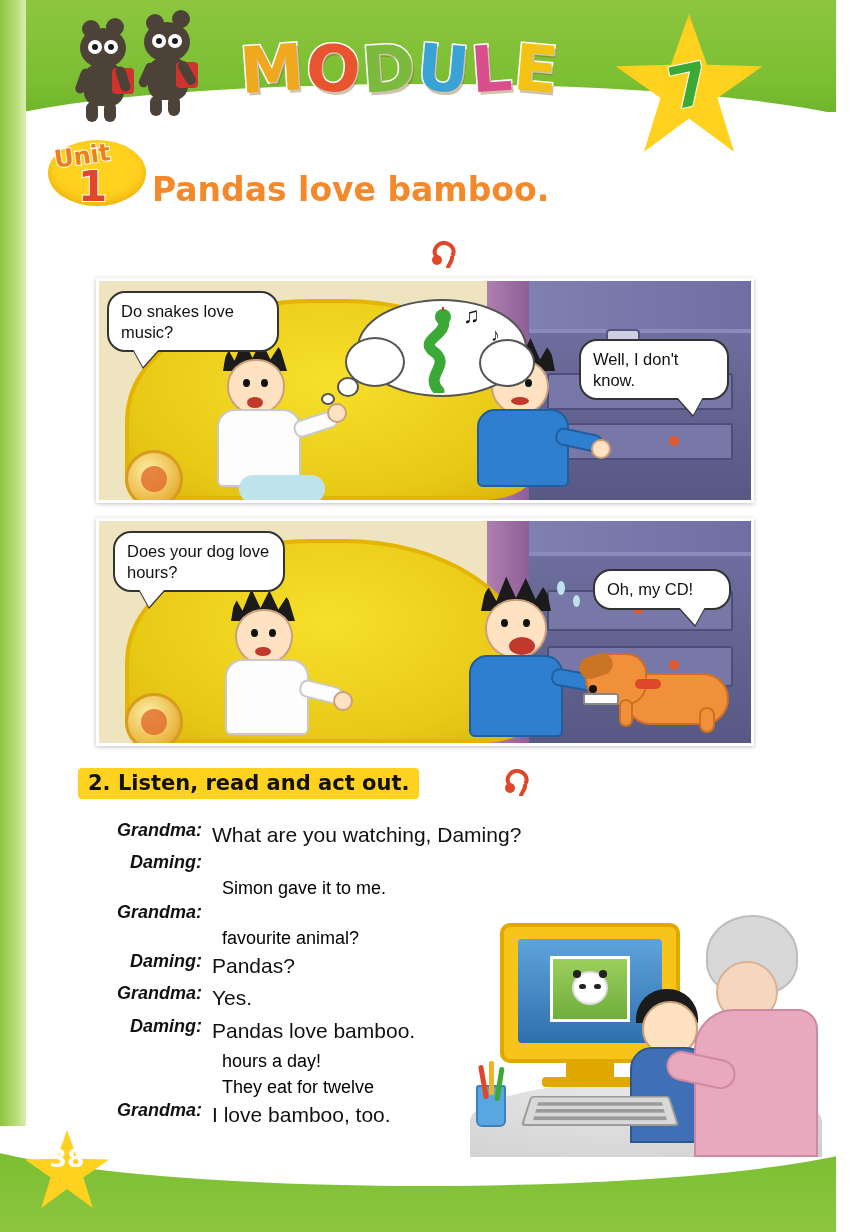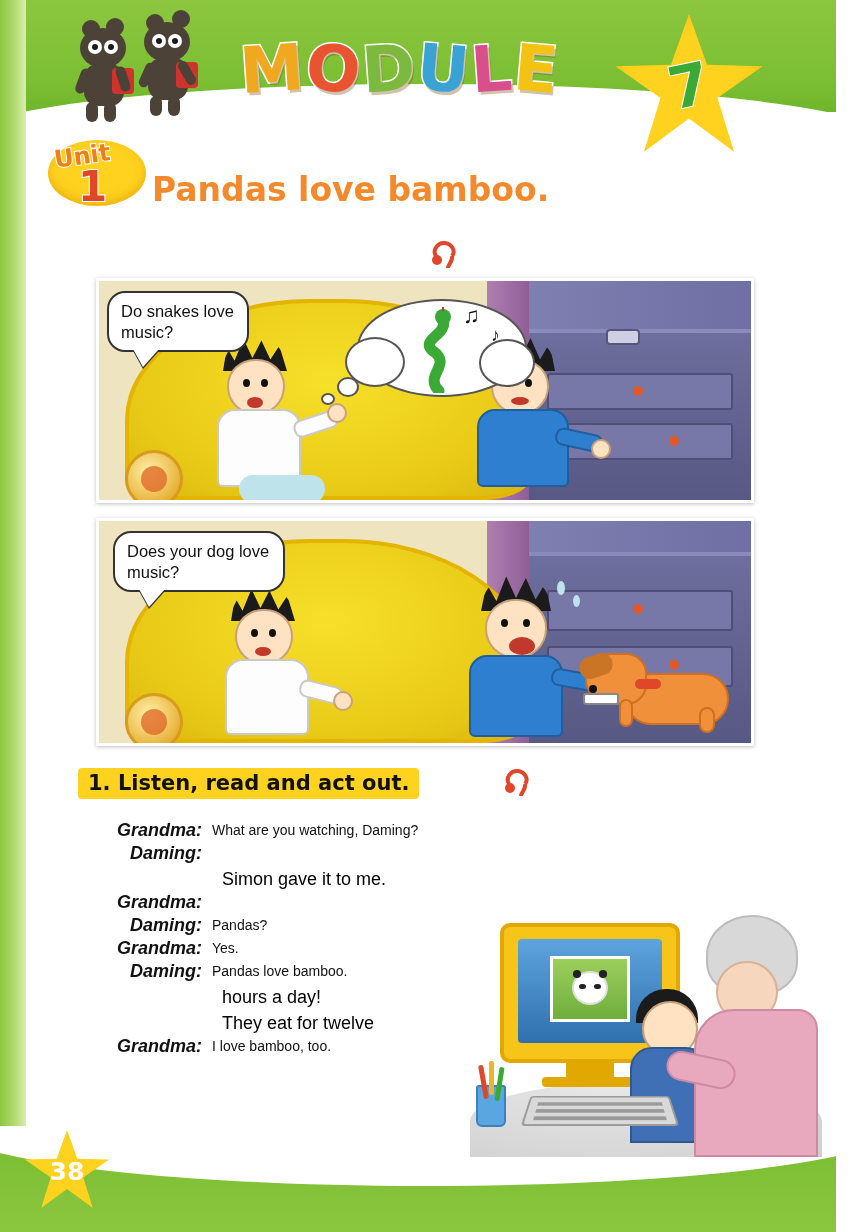--- a/index.html
+++ b/index.html
@@ -210,21 +210,21 @@
   }
 
   
   .dialogue { position:absolute; left:108px; top:820px; width:420px; }
   .line { display:flex; margin-bottom:2px; }
   .spk {
     width:104px; text-align:right; padding-right:10px;
     font-style:italic; font-weight:bold; font-size:18px; color:#111;
     font-family:"Liberation Sans", sans-serif; flex:none;
   }
-  .txt { font-size:14px; color:#111; line-height:1.45; font-family:"Liberation Sans", sans-serif;}
+  .txt { font-size:21px; color:#111; line-height:1.45; font-family:"Liberation Sans", sans-serif;}
   .cont { padding-left:114px; font-size:18px; line-height:1.45; }
 
   
   .scene { position:absolute; left:470px; top:905px; width:352px; height:252px; }
   .monitor {
     position:absolute; left:30px; top:18px; width:180px; height:140px;
     background:#f7c51a; border:4px solid #e0a800; border-radius:10px;
   }
   .screen {
     position:absolute; left:14px; top:12px; right:14px; bottom:16px;
@@ -265,21 +265,21 @@
   .boy-body { position:absolute; left:160px; top:142px; width:78px; height:96px;
               background:#3f6fb5; border-radius:22px 22px 0 0; border:2px solid #2f5890;}
 
   
   .page-star {
     position:absolute; left:24px; bottom:20px; width:86px; height:82px;
     background:#ffd21f;
     clip-path: polygon(50% 0%, 62% 35%, 99% 36%, 69% 58%, 80% 95%, 50% 72%, 20% 95%, 31% 58%, 1% 36%, 38% 35%);
   }
   .page-num {
-    position:absolute; left:24px; bottom:46px; width:86px; text-align:center;
+    position:absolute; left:24px; bottom:59px; width:86px; text-align:center;
     font-size:25px; font-weight:bold; color:#ffffff;
     font-family:"DejaVu Sans", sans-serif;
   }
 </style>
 </head>
 <body>
 
 <div id="page">
 
   <div class="top-green"></div>
@@ -390,21 +390,22 @@
     <div style="position:absolute; left:320px; top:26px; width:34px; height:78px;">
       <svg width="40" height="86" viewBox="0 0 40 86">
         <path d="M20 84 C4 68, 34 58, 14 44 C0 32, 30 28, 24 12" stroke="#3aa935" stroke-width="11" fill="none" stroke-linecap="round"></path>
         <circle cx="24" cy="10" r="8" fill="#3aa935"></circle>
         <path d="M24 4 l0 -6" stroke="#d0332c" stroke-width="2"></path>
       </svg>
     </div>
     <div style="position:absolute; left:364px; top:22px; color:#111; font-size:22px;">♫</div>
     <div style="position:absolute; left:392px; top:44px; color:#111; font-size:18px;">♪</div>
 
-    <div class="bubble tail-bl" style="left:8px; top:10px; width:142px;"><span>Do snakes love music?</span></div>
+    <div class="bubble tail-bl" style="left:8px; top:10px; width:172px;"><span>Do snakes love music?</span></div>
+    <div class="bubble tail-br" style="right:22px; top:58px; width:150px;"><span>Well, I don't know.</span></div>
   </div>
 
   <div class="panel" style="left:96px; top:518px; width:658px; height:228px;">
     <div class="room-left"></div>
     <div class="wall-right"></div>
     <div class="curtain"></div>
     <div class="sofa"></div>
     <div class="cushion" style="left:26px; bottom:-8px;"></div>
     <div class="cushion" style="left:430px; bottom:-8px;"></div>
 
@@ -446,24 +447,25 @@
       <div style="position:absolute; right:4px; bottom:8px; width:104px; height:52px; background:#f0903a; border-radius:26px; border:2px solid #cf6f1f;"></div>
       <div style="position:absolute; left:2px; bottom:28px; width:62px; height:52px; background:#f0903a; border-radius:30px 24px 24px 30px; border:2px solid #cf6f1f;"></div>
       <div style="position:absolute; left:-4px; bottom:56px; width:34px; height:22px; background:#c97525; border-radius:18px; transform:rotate(-18deg);"></div>
       <div style="position:absolute; left:6px; bottom:40px; width:8px; height:8px; border-radius:50%; background:#111;"></div>
       <div style="position:absolute; left:0px; bottom:28px; width:36px; height:12px; background:#fff; border:2px solid #888; border-radius:3px;"></div>
       <div style="position:absolute; left:36px; bottom:6px; width:14px; height:28px; background:#f0903a; border:2px solid #cf6f1f; border-radius:7px;"></div>
       <div style="position:absolute; right:18px; bottom:0px; width:16px; height:26px; background:#f0903a; border:2px solid #cf6f1f; border-radius:8px;"></div>
       <div style="position:absolute; left:52px; bottom:44px; width:26px; height:10px; background:#e0462a; border-radius:5px;"></div>
     </div>
 
-    <div class="bubble tail-bl" style="left:14px; top:10px; width:172px;"><span>Does your dog love music?</span></div>
-  </div>
-
-  <div class="sec-head" style="left:78px; top:768px;">1. Listen, read and act out.</div>
+    <div class="bubble tail-bl" style="left:14px; top:10px; width:172px;"><span>Does your dog love hours?</span></div>
+    <div class="bubble tail-br" style="right:20px; top:48px; width:138px;"><span>Oh, my CD!</span></div>
+  </div>
+
+  <div class="sec-head" style="left:78px; top:768px;">2. Listen, read and act out.</div>
   <div class="ear-icon" style="left:505px; top:768px;">
     <svg width="26" height="30" viewBox="0 0 26 30">
       <path d="M4 16 C0 10, 6 2, 13 3 C20 4, 24 11, 20 16" fill="none" stroke="#e0462a" stroke-width="4"></path>
       <circle cx="5" cy="20" r="5" fill="#e0462a"></circle>
       <path d="M20 16 C21 22, 16 24, 16 28" fill="none" stroke="#e0462a" stroke-width="4"></path>
     </svg>
   </div>
 
   <div class="dialogue">
 
@@ -473,20 +475,21 @@
     </div>
 
     <div class="line">
       <div class="spk">Daming:</div>
     </div>
     <div class="cont">Simon gave it to me.</div>
 
     <div class="line">
       <div class="spk">Grandma:</div>
     </div>
+    <div class="cont">favourite animal?</div>
 
     <div class="line">
       <div class="spk">Daming:</div>
       <div class="txt">Pandas?</div>
     </div>
 
     <div class="line">
       <div class="spk">Grandma:</div>
       <div class="txt">Yes.</div>
     </div>

